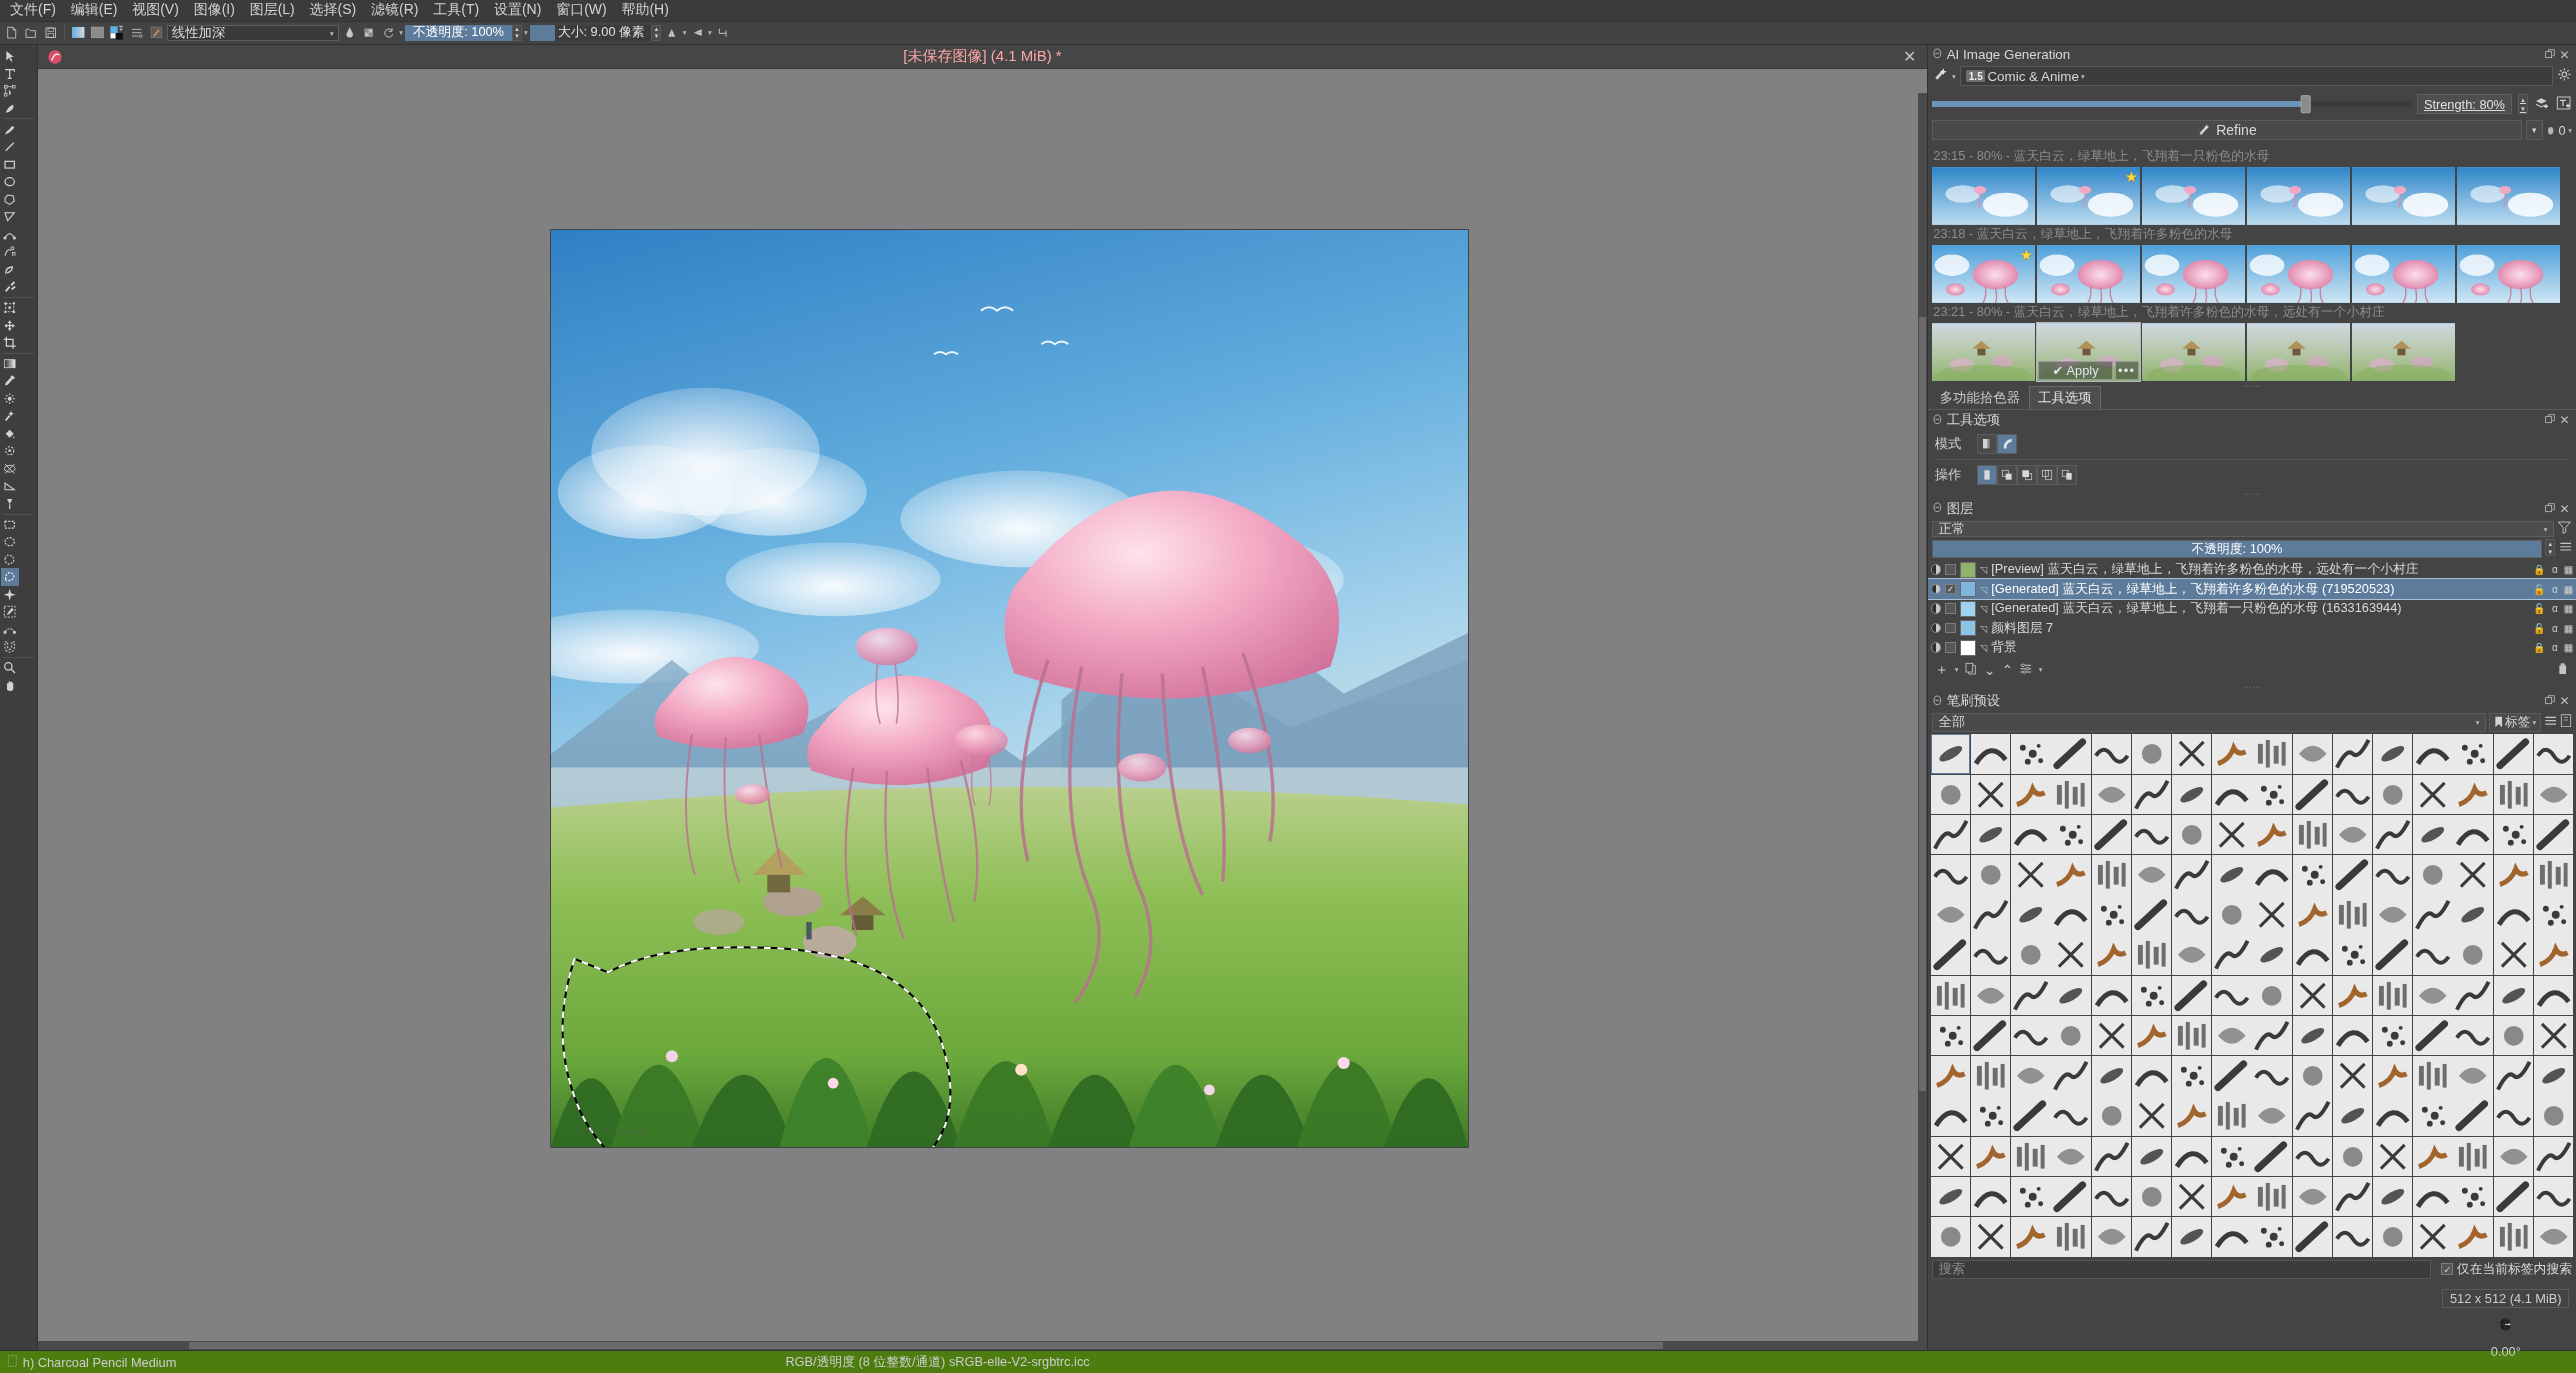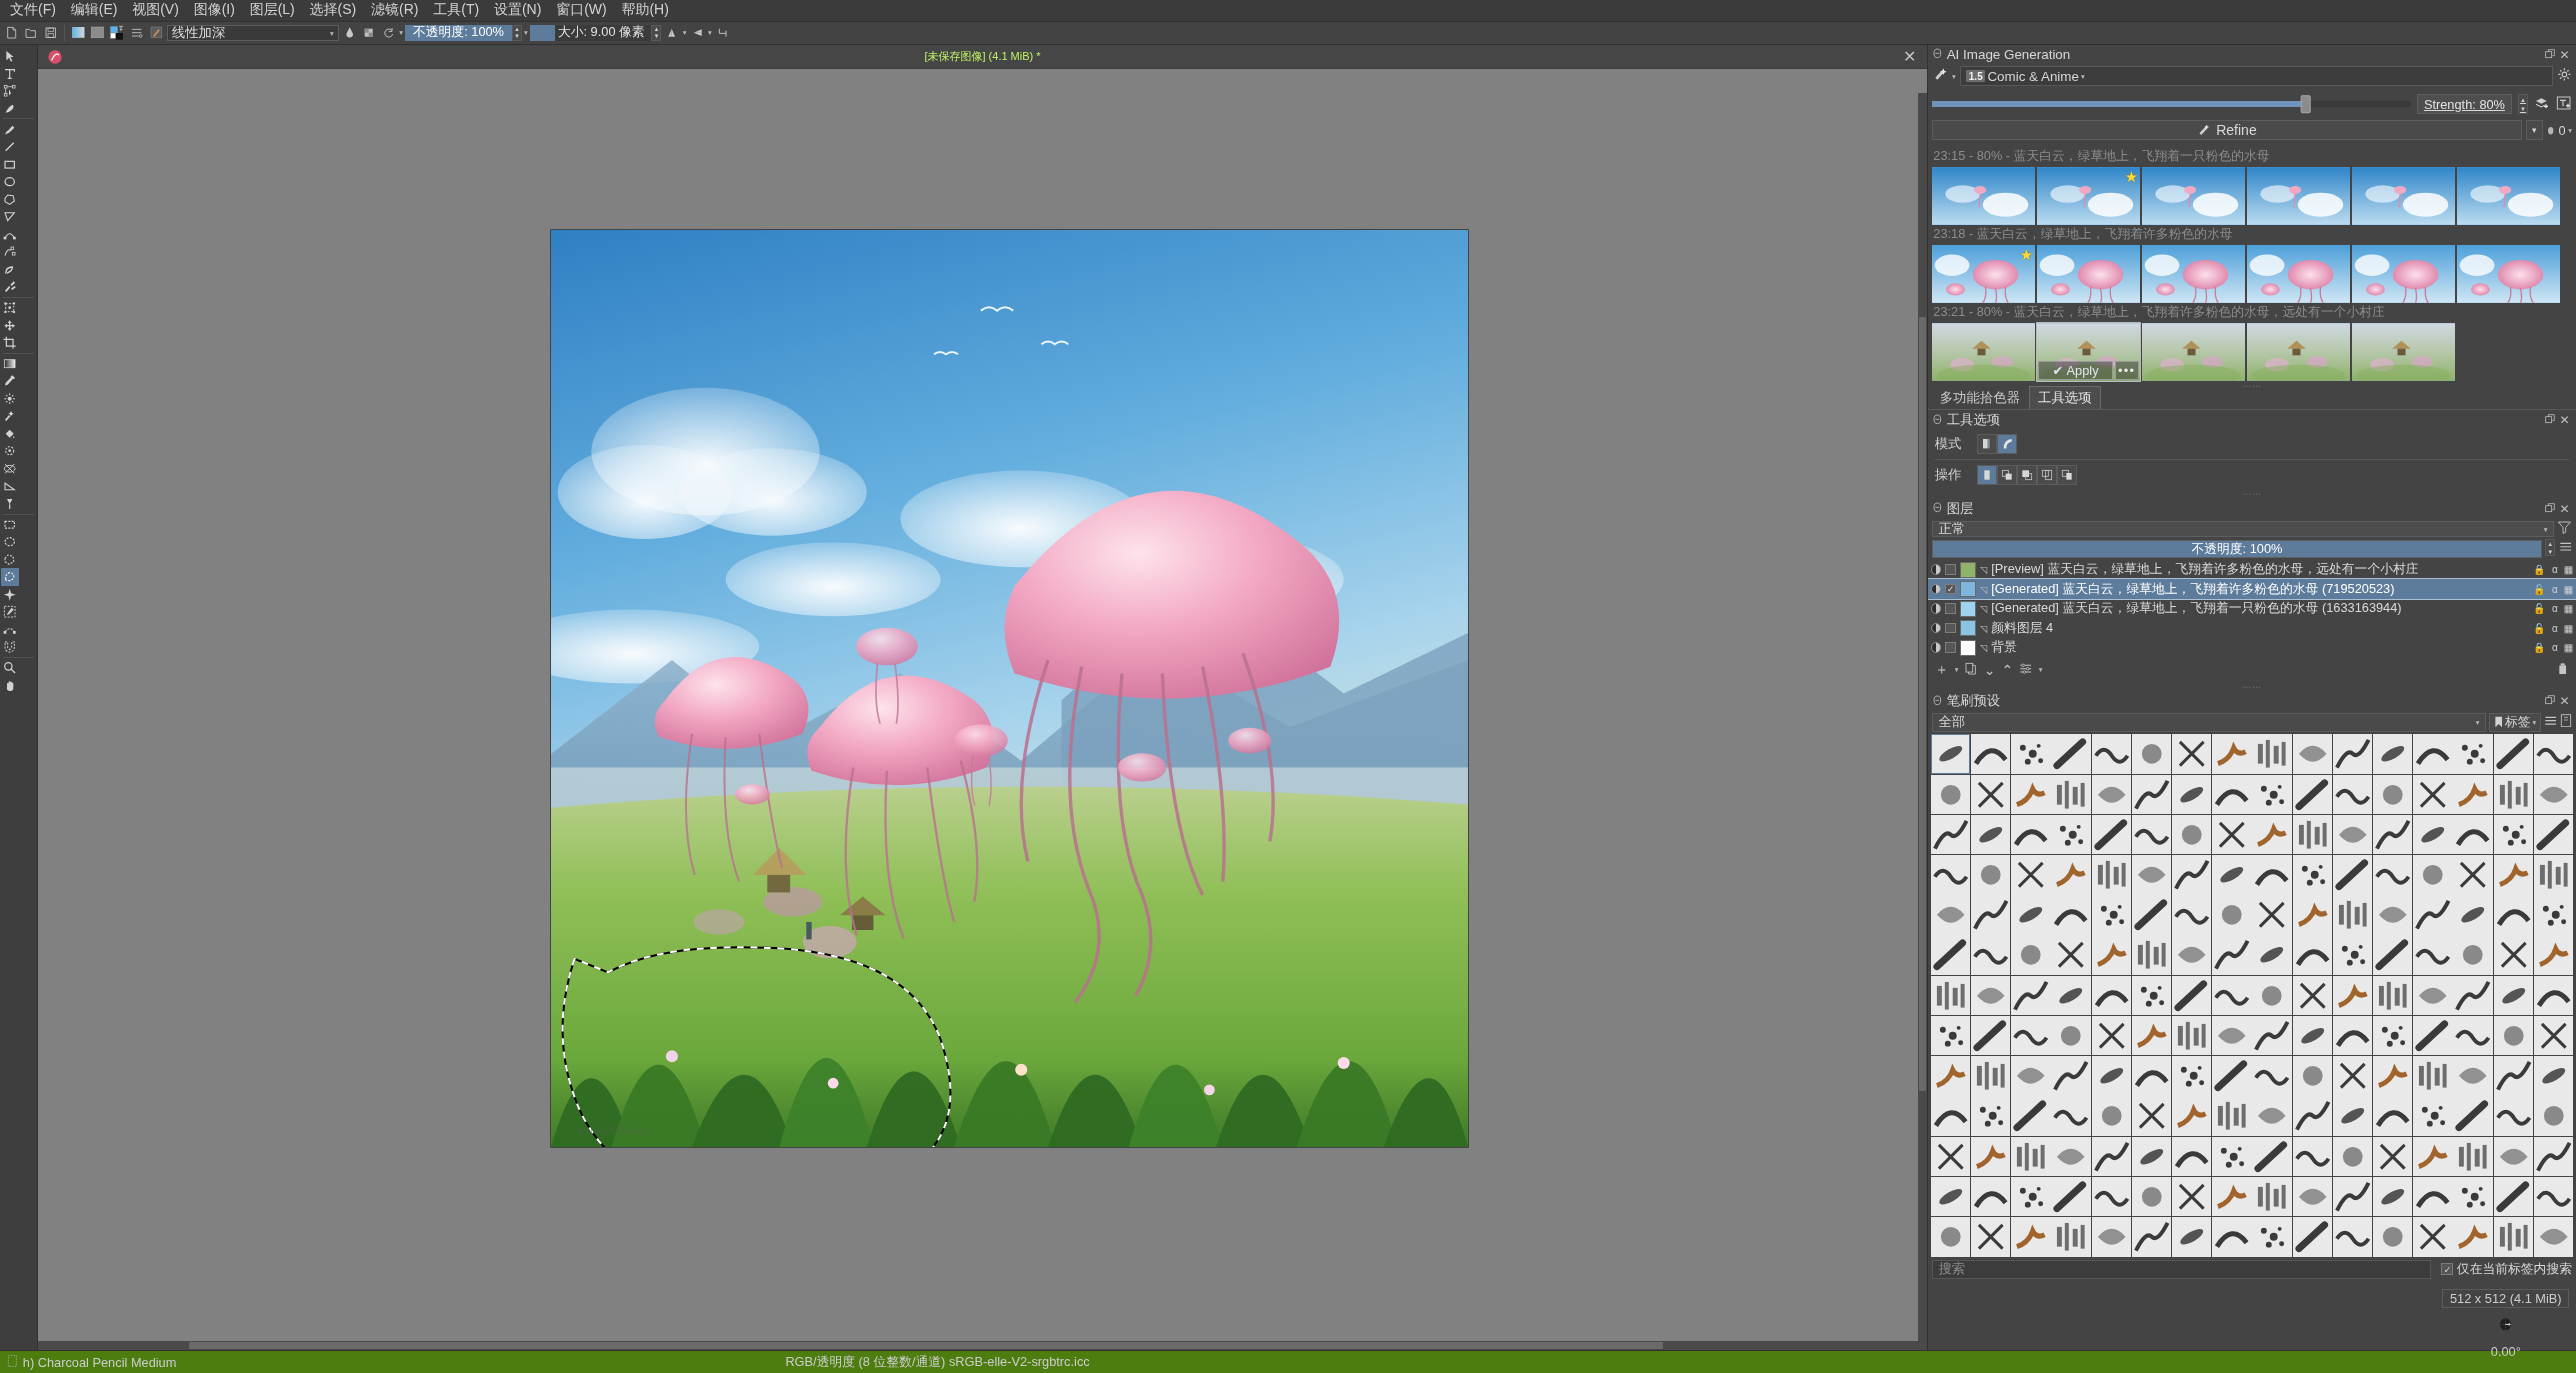--- a/index.html
+++ b/index.html
@@ -70,21 +70,21 @@
   .tb-divider { width:100%; height:3.4px; }
   .tb-divider::after { content:""; display:block; height:0.7px; background:#525252; margin:1.3px 2px; }
 
   
   .canvas-area { flex:1; display:flex; flex-direction:column; min-width:0; background:#464646; }
   .doc-tabbar {
     height:24px; flex:0 0 24px; background:#464646; display:flex; align-items:center;
     justify-content:center; position:relative; border-bottom:0.7px solid #3a3a3a;
   }
   .doc-tabbar .krita-logo { position:absolute; left:9.4px; top:4px; }
-  .doc-title { font-size:11px; color:#bef264; }
+  .doc-title { font-size:15px; color:#fca5a5; }
   .doc-close { position:absolute; right:10.7px; font-size:16px; color:#c4c4c4; cursor:default; }
   .canvas-scroll { flex:1; position:relative; overflow:hidden; background:#818181; }
   .canvas-wrap {
     position:absolute; left:513px; top:161px; width:917px; height:917px;
     background:#6f8eab; box-shadow:0 0 0 0.7px #2a2a2a;
   }
 
   .scroll-v {
     position:absolute; right:0; top:24px; bottom:0; width:9.4px; background:#4a4a4a;
   }
@@ -1248,21 +1248,21 @@
             <span class="lname">[Generated] 蓝天白云，绿草地上，飞翔着一只粉色的水母 (1633163944)</span>
             <span class="rico">🔓</span>
             <span class="rico">α</span>
             <span class="rico">▦</span>
           </div>
           <div class="layer-row">
             <span class="eye"></span>
             <span class="chk"></span>
             <span class="lthumb" style="background:#8ec4e3"></span>
             <span style="font-size:9.4px;color:#bdbdbd">◹</span>
-            <span class="lname">颜料图层 4</span>
+            <span class="lname">颜料图层 7</span>
             <span class="rico">🔓</span>
             <span class="rico">α</span>
             <span class="rico">▦</span>
           </div>
           <div class="layer-row">
             <span class="eye"></span>
             <span class="chk"></span>
             <span class="lthumb" style="background:#ffffff"></span>
             <span style="font-size:9.4px;color:#bdbdbd">◹</span>
             <span class="lname">背景</span>

